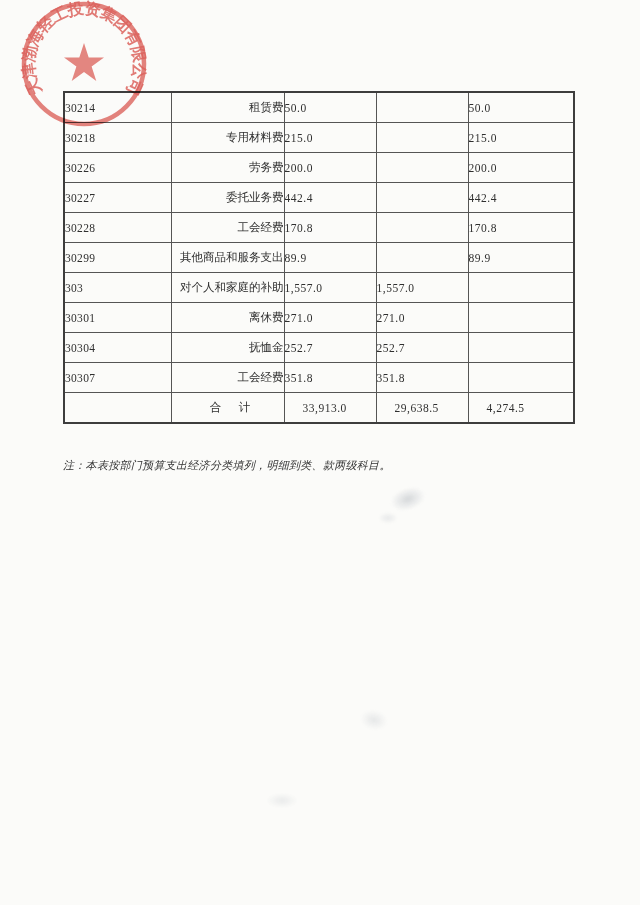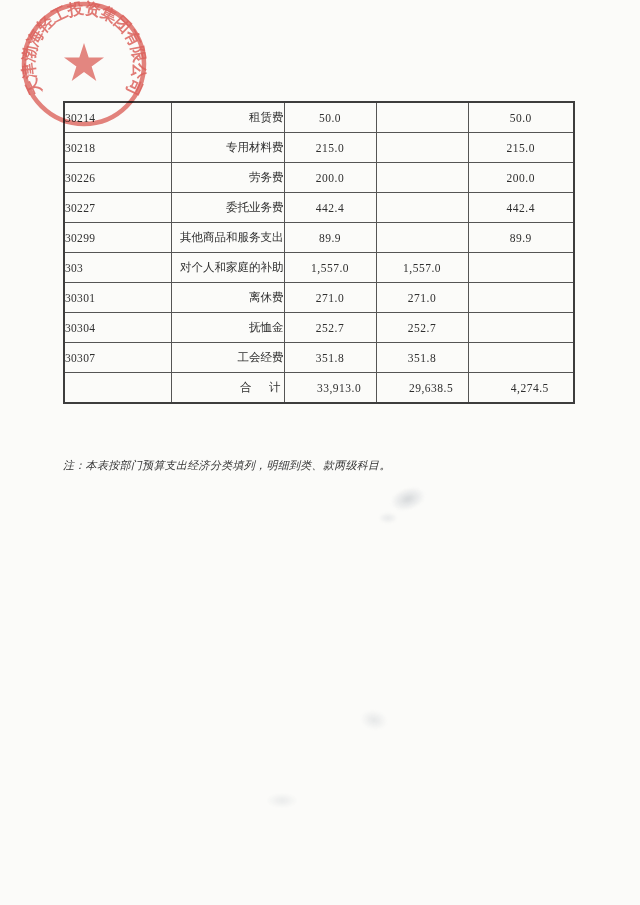--- a/index.html
+++ b/index.html
@@ -9,39 +9,39 @@
     height: 905px;
     background: #fbfbf9;
     overflow: hidden;
     font-family: "Liberation Serif", "DejaVu Serif", serif;
     color: #2f2f2f;
   }
   
   .budget-table {
     position: absolute;
     left: 63px;
-    top: 101px;
+    top: 91px;
     width: 510px;
     border-collapse: collapse;
     table-layout: fixed;
     border: 2px solid #3d3d3d;
   }
   .budget-table td {
     border: 1px solid #555;
     height: 29px;
     font-size: 11.5px;
     vertical-align: middle;
     padding: 0;
     overflow: hidden;
     white-space: nowrap;
   }
   .c-code { padding-left: 4px; text-align: left; letter-spacing: 0.3px; }
   .c-name { padding-left: 9px; text-align: right; }
-  .c-num  { text-align: center; padding-right: 6px; letter-spacing: 0.5px; }
-  .total-row .c-name { text-align: right; padding-left: 8px; letter-spacing: 3px; }
+  .c-num  { text-align: left; padding-right: 6px; letter-spacing: 0.5px; }
+  .total-row .c-name { text-align: center; padding-left: 8px; letter-spacing: 3px; }
   .total-row td { border-bottom: 2px solid #3d3d3d; padding-left: 18px; }
   
   .note {
     position: absolute;
     left: 63px;
     top: 458px;
     font-size: 11px;
     letter-spacing: 0.3px;
     color: #333;
     font-style: italic;
@@ -102,20 +102,27 @@
     <td class="c-num">200.0</td>
   </tr>
         <tr>
     <td class="c-code">30227</td>
     <td class="c-name">委托业务费</td>
     <td class="c-num">442.4</td>
     <td class="c-num"></td>
     <td class="c-num">442.4</td>
   </tr>
         <tr>
+    <td class="c-code">30228</td>
+    <td class="c-name">工会经费</td>
+    <td class="c-num">170.8</td>
+    <td class="c-num"></td>
+    <td class="c-num">170.8</td>
+  </tr>
+        <tr>
     <td class="c-code">30299</td>
     <td class="c-name">其他商品和服务支出</td>
     <td class="c-num">89.9</td>
     <td class="c-num"></td>
     <td class="c-num">89.9</td>
   </tr>
         <tr>
     <td class="c-code">303</td>
     <td class="c-name">对个人和家庭的补助</td>
     <td class="c-num">1,557.0</td>

